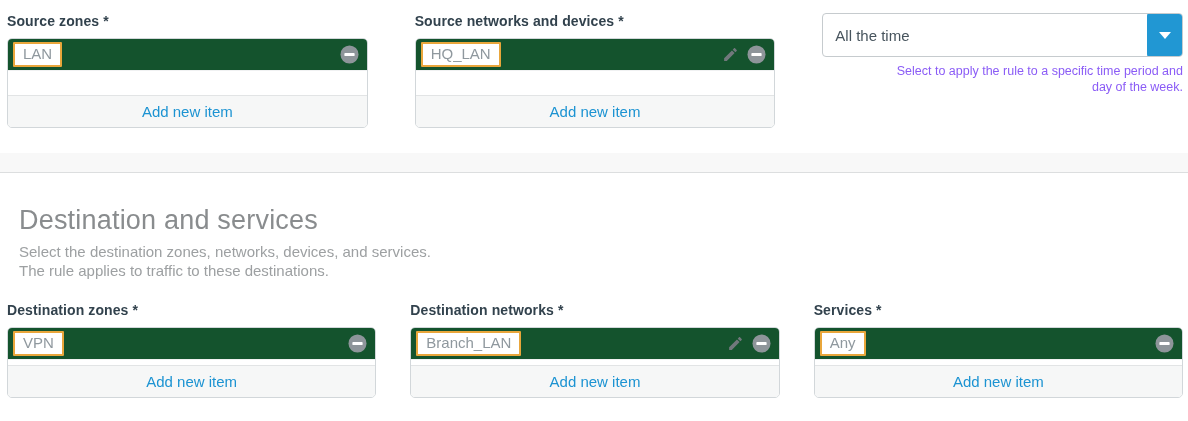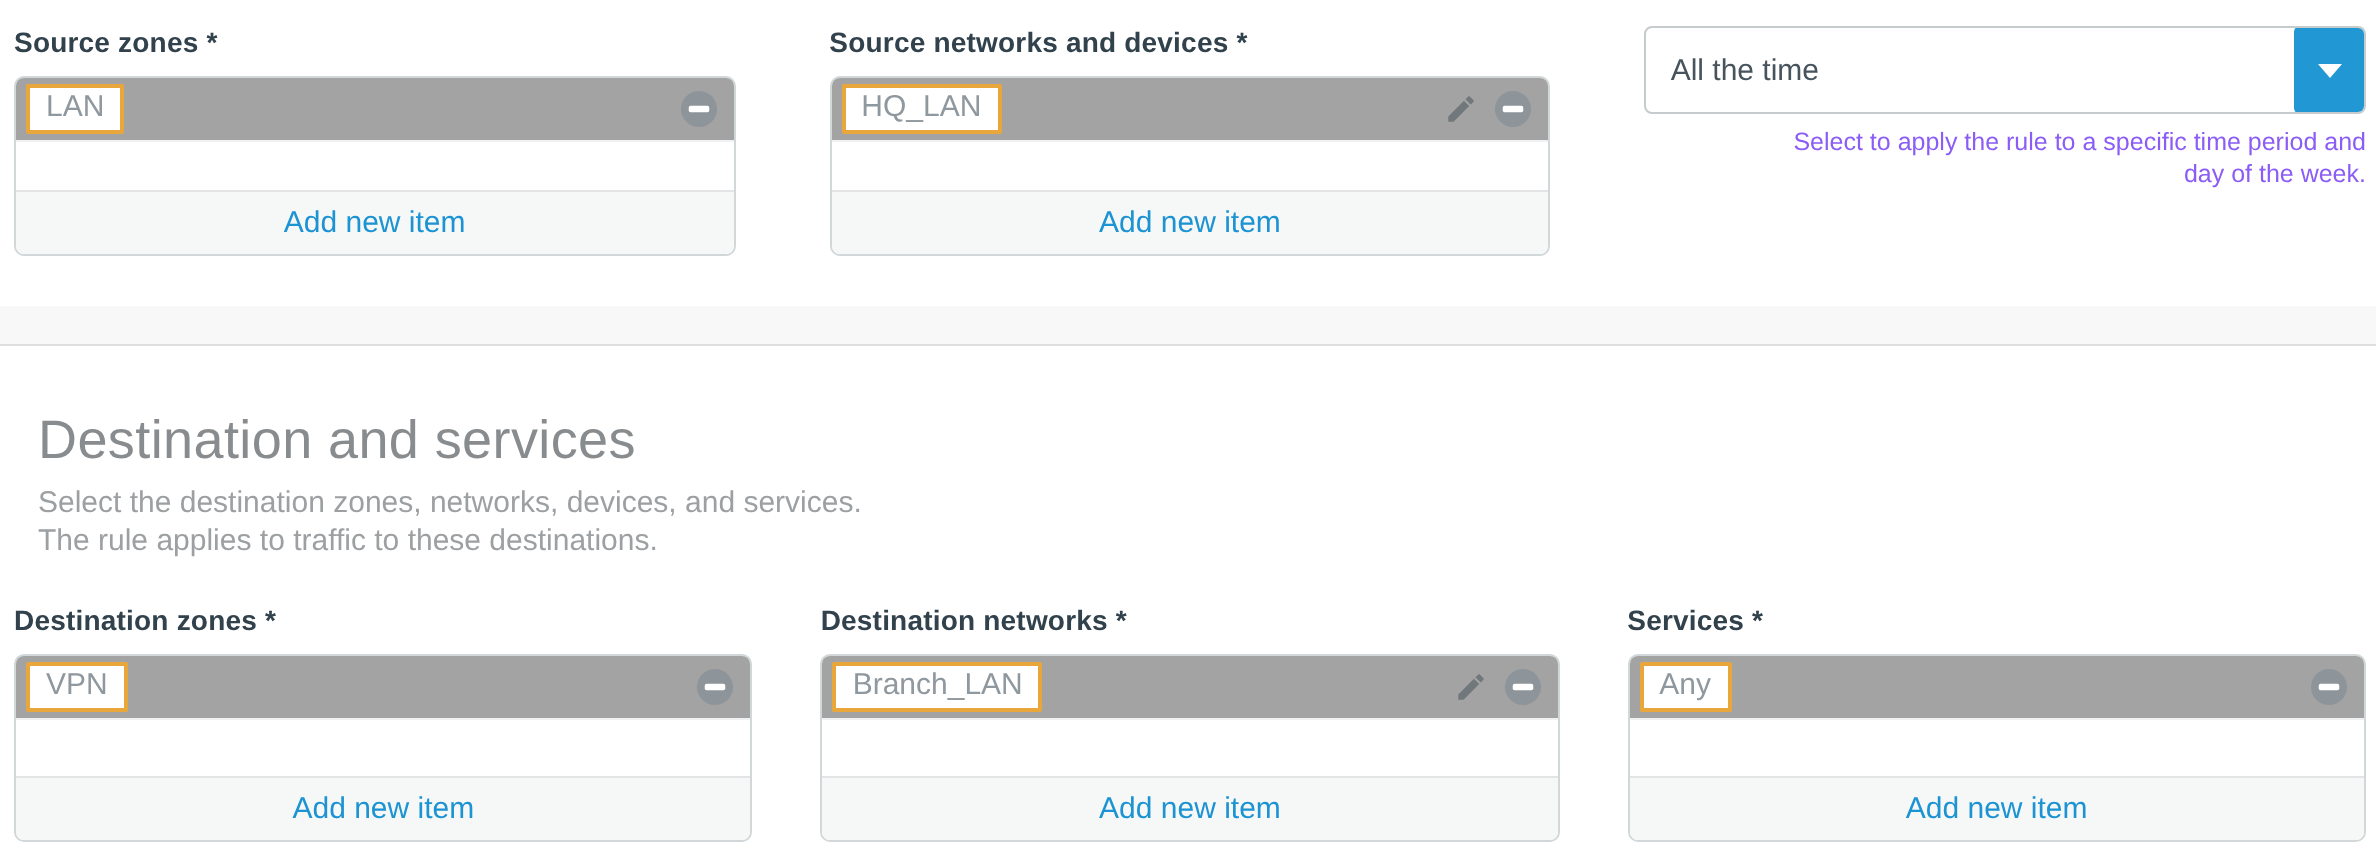--- a/index.html
+++ b/index.html
@@ -10,24 +10,24 @@
     padding-left:7px; padding-right:5px; }
   .row-top { padding-top:13px; }
   .row-bottom { margin-top:22px;gap:34px; }
 
   .field-label { font-size:14px; font-weight:bold; color:#32424d;
     line-height:16px; margin-bottom:9px; letter-spacing:.1px; }
 
   .listbox { border:1px solid #d2d7da; border-radius:5px; background:#ffffff;
     display:flex; flex-direction:column; overflow:hidden; }
   .row-top .listbox { height:90px; }
-  .row-bottom .listbox { height:94px; }
+  .row-bottom .listbox { height:71px; }
 
   .item-row { height:32px; flex:0 0 32px; display:flex; align-items:center;
-    padding:0 8px 0 5px; background:#a3a3a3; border-bottom:1px solid #f0f1f2; }
+    padding:0 8px 0 5px; background:#14532d; border-bottom:1px solid #f0f1f2; }
   .tag { display:inline-block; border:2px solid #e9a63b; border-radius:1px;
     padding:1px 8px 2px 8px; font-size:15px; color:#8f989e; background:#ffffff;
     line-height:18px; cursor:default; }
   .row-icons { margin-left:auto; display:flex; align-items:center; gap:7px; }
   .icon-btn { display:inline-flex; align-items:center; justify-content:center;
     width:19px; height:19px; cursor:pointer; }
   .icon-btn svg { display:block; }
 
   .spacer { flex:1 1 auto; background:#ffffff; }
 

